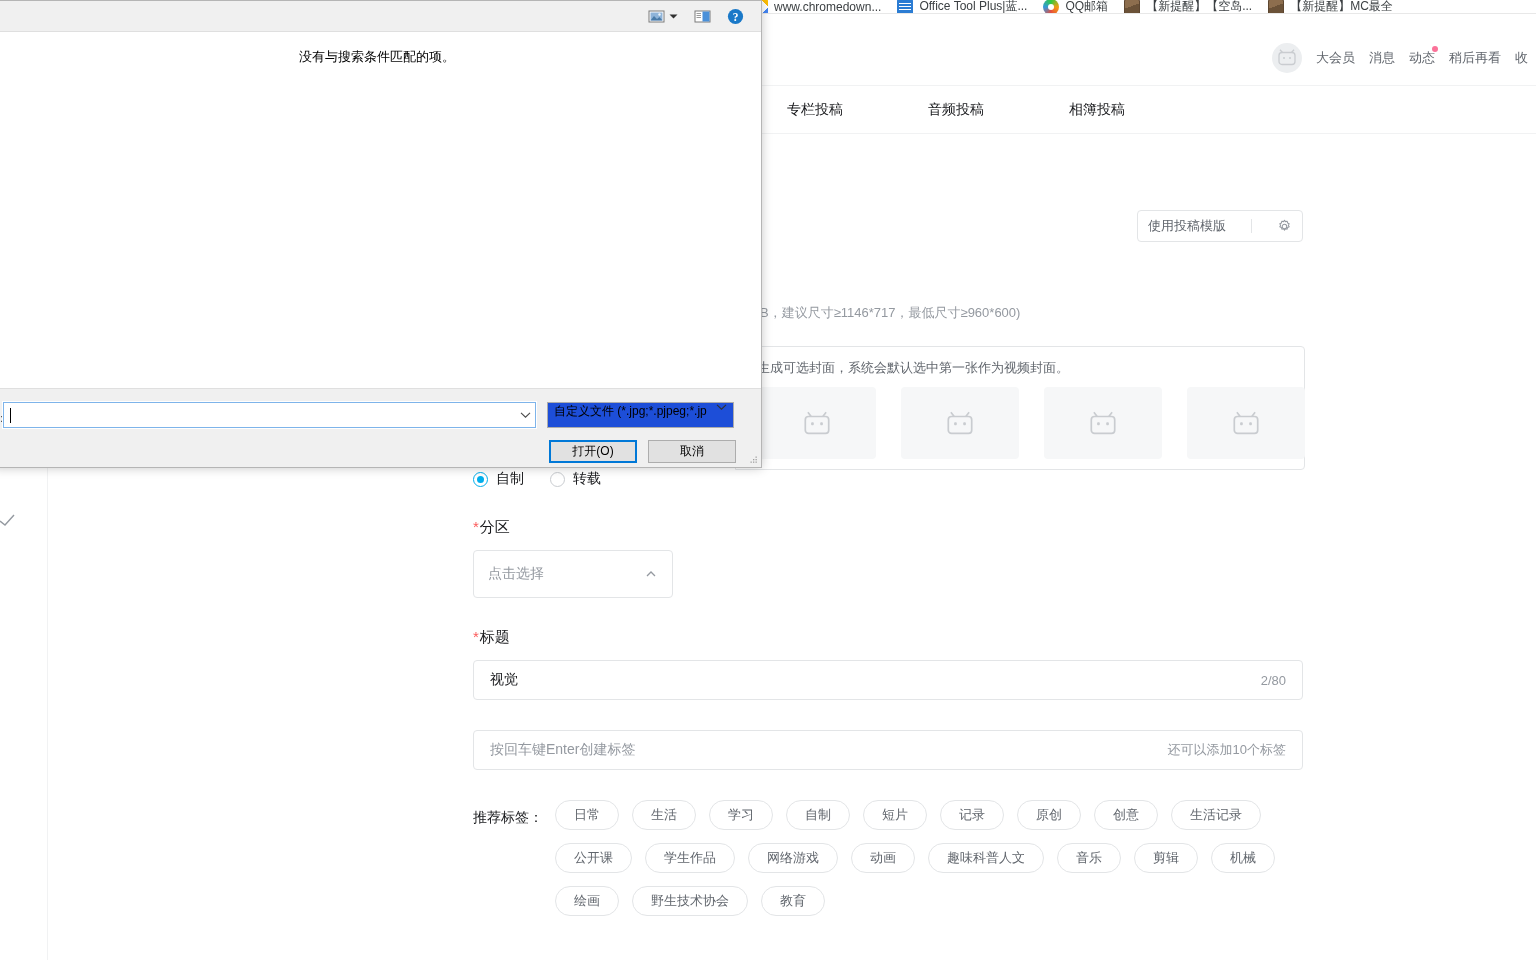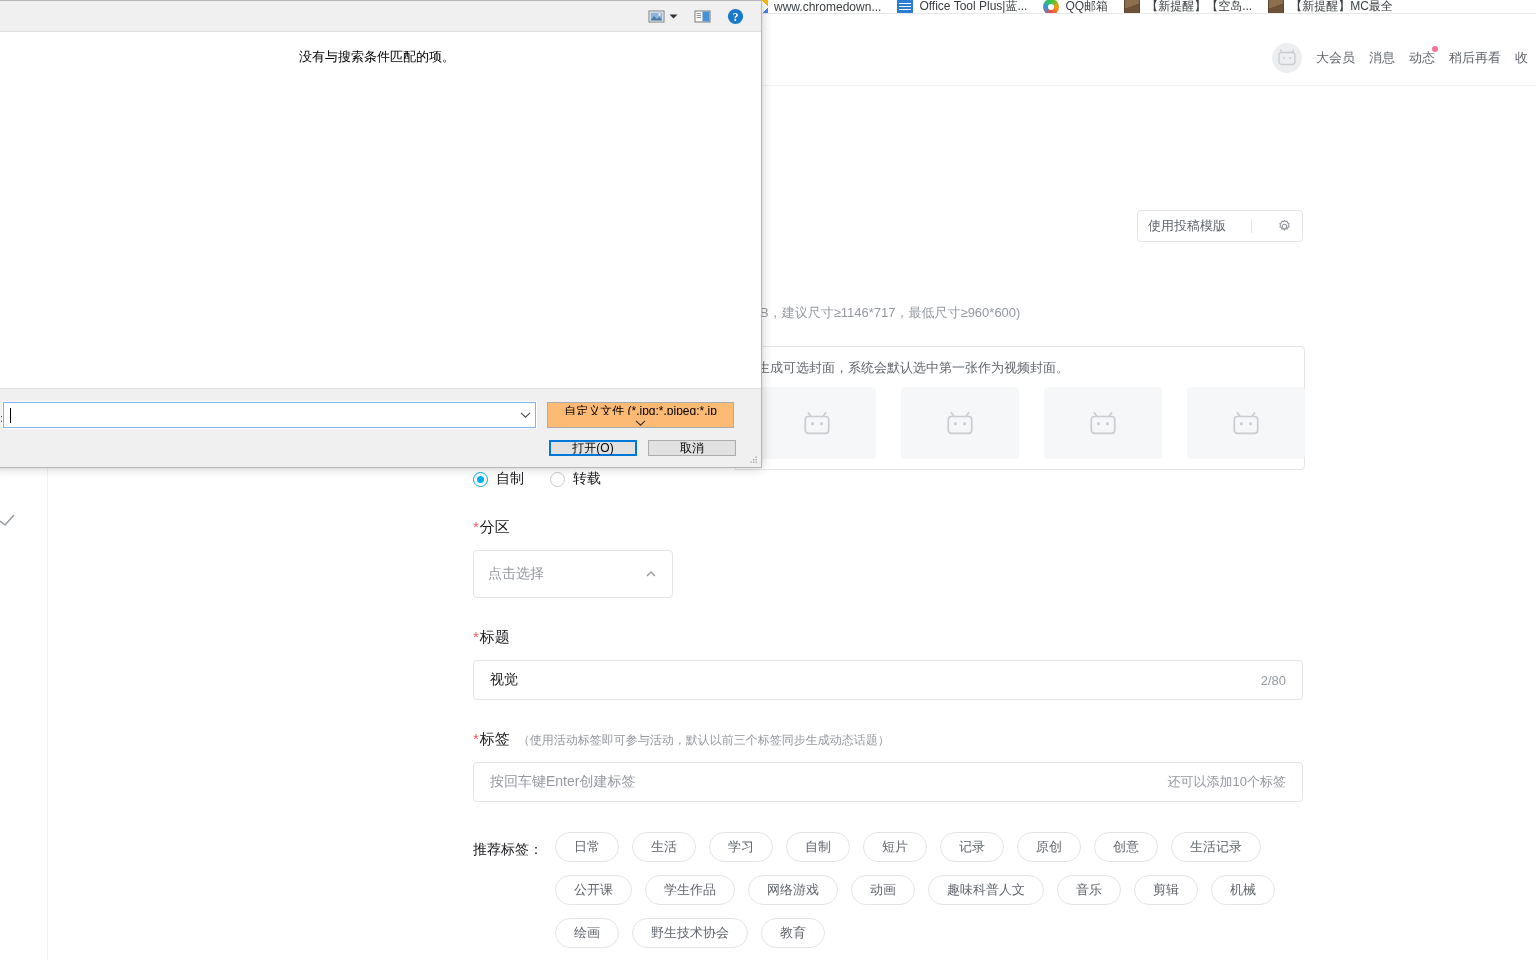--- a/index.html
+++ b/index.html
@@ -185,26 +185,26 @@
   }
   .fn-input {
     position: absolute; left: 10px; top: 13px; width: 533px; height: 26px;
     background: #fff; border: 1px solid #7eb4ea; outline: 1px solid #fff;
     display: flex; align-items: center; padding: 0 4px;
   }
   .caret { width: 1px; height: 15px; background:#000; margin-left:2px; }
   .fn-input .chev { margin-left: auto; }
   .ftype {
     position: absolute; left: 554px; top: 13px; width: 187px; height: 26px;
-    background: #fdba74; border: 1px solid #acacac;
-    display: flex; align-items: center; padding: 0 6px; gap: 4px; flex-direction: column;
+    background: #1d4ed8; border: 1px solid #acacac;
+    display: flex; align-items: flex-start; padding: 0 6px; gap: 4px;
   }
   .ftype .t { font-size: 12px; color:#000; white-space: nowrap; overflow:hidden; text-overflow:clip; flex:1; }
   .btn {
-    position: absolute; top: 51px; height: 16px; width: 88px;
+    position: absolute; top: 51px; height: 23px; width: 88px;
     display: flex; align-items: center; justify-content: center;
     font-size: 12px; color: #000; background: #e1e1e1; border: 1px solid #adadad;
   }
   .btn.primary { left: 556px; background: #e1e1e1; border: 2px solid #0078d7; }
   .btn.cancel  { left: 655px; }
   .resize-grip { position:absolute; right: 3px; bottom: 2px; width: 10px; height: 10px; }
 </style>
 </head>
 <body>
 
@@ -229,20 +229,25 @@
           </svg>
         </div>
         <span class="nav-link">大会员</span>
         <span class="nav-link">消息</span>
         <span class="nav-link dot">动态</span>
         <span class="nav-link">稍后再看</span>
         <span class="nav-link">收</span>
       </div>
     </div>
 
+    <div class="bili-tabs">
+      <span class="bili-tab" style="left:787px;">专栏投稿</span>
+      <span class="bili-tab" style="left:928px;">音频投稿</span>
+      <span class="bili-tab" style="left:1069px;">相簿投稿</span>
+    </div>
 
     <div class="tpl-btn">
       <span class="lbl">使用投稿模版</span>
       <span class="sep"></span>
       <svg width="15" height="15" viewBox="0 0 16 16">
         <path d="M8 5.6a2.4 2.4 0 1 0 0 4.8 2.4 2.4 0 0 0 0-4.8z" fill="none" stroke="#9499a0" stroke-width="1.1"></path>
         <path d="M8 1.3l1 1.5 1.8-.4.5 1.8 1.7.8-.9 1.6.9 1.6-1.7.8-.5 1.8-1.8-.4-1 1.5-1-1.5-1.8.4-.5-1.8-1.7-.8.9-1.6-.9-1.6 1.7-.8.5-1.8 1.8.4z" fill="none" stroke="#9499a0" stroke-width="1.1" stroke-linejoin="round"></path>
       </svg>
     </div>
 
@@ -310,23 +315,20 @@
       </div>
 
       <div class="f-label">
         <span class="req">*</span><span>标题</span>
       </div>
       <div class="text-input">
         <span class="val">视觉</span>
         <span class="cnt">2/80</span>
       </div>
 
-      <div class="f-label">
-        <span class="req">*</span><span>标签</span><span class="f-sub">（使用活动标签即可参与活动，默认以前三个标签同步生成动态话题）</span>
-      </div>
       <div class="text-input">
         <span class="ph">按回车键Enter创建标签</span>
         <span class="cnt">还可以添加10个标签</span>
       </div>
 
       <div class="rec-row">
         <div class="rec-label">推荐标签：</div>
         <div class="rec-tags">
           <span class="rec-tag">日常</span>
           <span class="rec-tag">生活</span>

